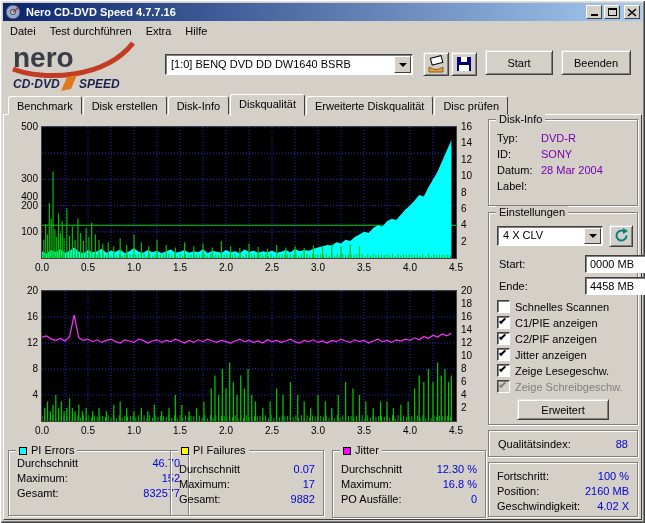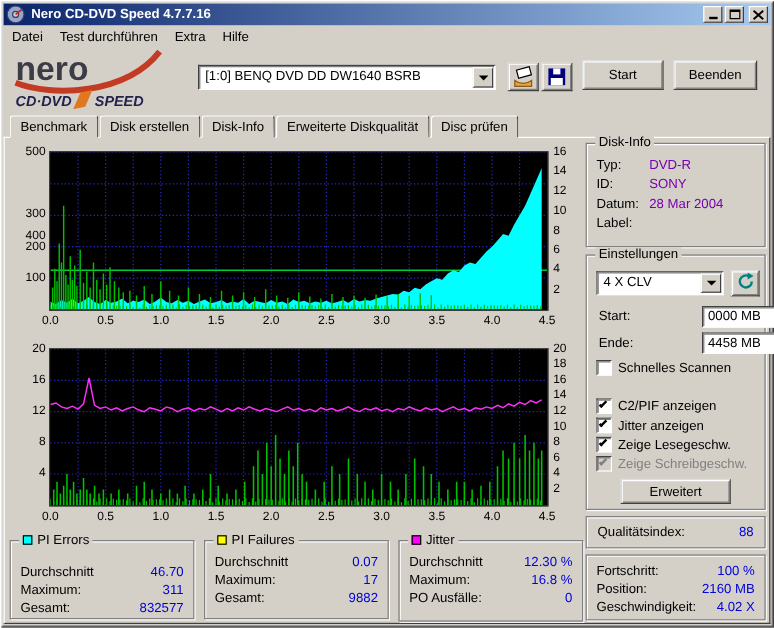--- a/index.html
+++ b/index.html
@@ -120,20 +120,21 @@
     </button>
 
     <button class="btn3d cmd-btn" style="left:482px;top:11px;width:68px">Start</button>
     <button class="btn3d cmd-btn" style="left:558px;top:11px;width:70px">Beenden</button>
   </div>
 
   <div class="tabs">
     <span class="tab">Benchmark</span>
     <span class="tab">Disk erstellen</span>
     <span class="tab">Disk-Info</span>
+    <span class="tab active">Diskqualität</span>
     <span class="tab">Erweiterte Diskqualität</span>
     <span class="tab">Disc prüfen</span>
   </div>
 
   <div class="page"></div>
 
   <div class="plot-wrap" style="left:41px;top:126px;width:416px;height:133px">
     <svg id="plot-top" width="414" height="131">
         <line x1="23" y1="0" x2="23" y2="131" stroke="#2a2ad0" stroke-dasharray="1,2"></line>
         <line x1="46" y1="0" x2="46" y2="131" stroke="#2a2ad0" stroke-dasharray="1,2"></line>
@@ -709,20 +710,26 @@
 
     <span style="position:absolute;left:10px;top:45px">Start:</span>
     <span class="field" style="left:64px;top:42px;width:78px;height:18px">0000 MB</span>
     <span style="position:absolute;left:10px;top:67px">Ende:</span>
     <span class="field" style="left:64px;top:64px;width:78px;height:18px">4458 MB</span>
 
     <div class="cb-row" style="top:86px">
       <span class="cb-box"></span>
       <span class="cb-label">Schnelles Scannen</span>
     </div>
+    <div class="cb-row checked" style="top:102px">
+      <span class="cb-box">
+          <span class="cb-check"></span>
+        </span>
+      <span class="cb-label">C1/PIE anzeigen</span>
+    </div>
     <div class="cb-row checked" style="top:118px">
       <span class="cb-box">
           <span class="cb-check"></span>
         </span>
       <span class="cb-label">C2/PIF anzeigen</span>
     </div>
     <div class="cb-row checked" style="top:134px">
       <span class="cb-box">
           <span class="cb-check"></span>
         </span>
@@ -757,29 +764,29 @@
     <div class="srow">
       <span>Position:</span>
       <span class="val-blue">2160 MB</span>
     </div>
     <div class="srow">
       <span>Geschwindigkeit:</span>
       <span class="val-blue">4.02 X</span>
     </div>
   </div>
 
-  <div class="group" style="left:8px;top:450px;width:154px;height:66px;padding-top:18px">
+  <div class="group" style="left:8px;top:450px;width:181px;height:66px;padding-top:4px">
     <span class="group-label"><span class="legend-square" style="background: rgb(0, 255, 255);"></span><span>PI Errors</span></span>
     <div class="srow">
         <span>Durchschnitt</span>
         <span class="val-blue">46.70</span>
       </div>
     <div class="srow">
         <span>Maximum:</span>
-        <span class="val-blue">311</span>
+        <span class="val-blue">152</span>
       </div>
     <div class="srow">
         <span>Gesamt:</span>
         <span class="val-blue">832577</span>
       </div>
   </div>
 
   <div class="group" style="left:170px;top:450px;width:154px;height:66px;padding-top:10px">
     <span class="group-label"><span class="legend-square" style="background: rgb(255, 255, 0);"></span><span>PI Failures</span></span>
     <div class="srow">

